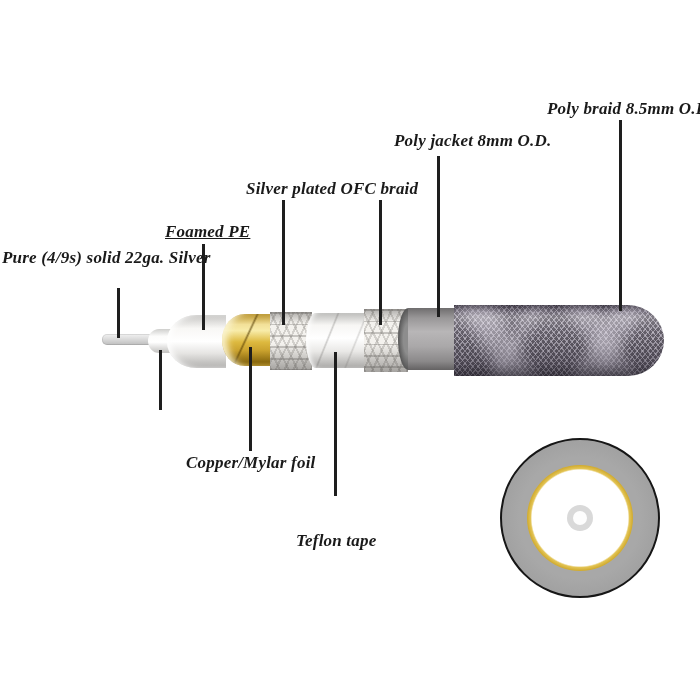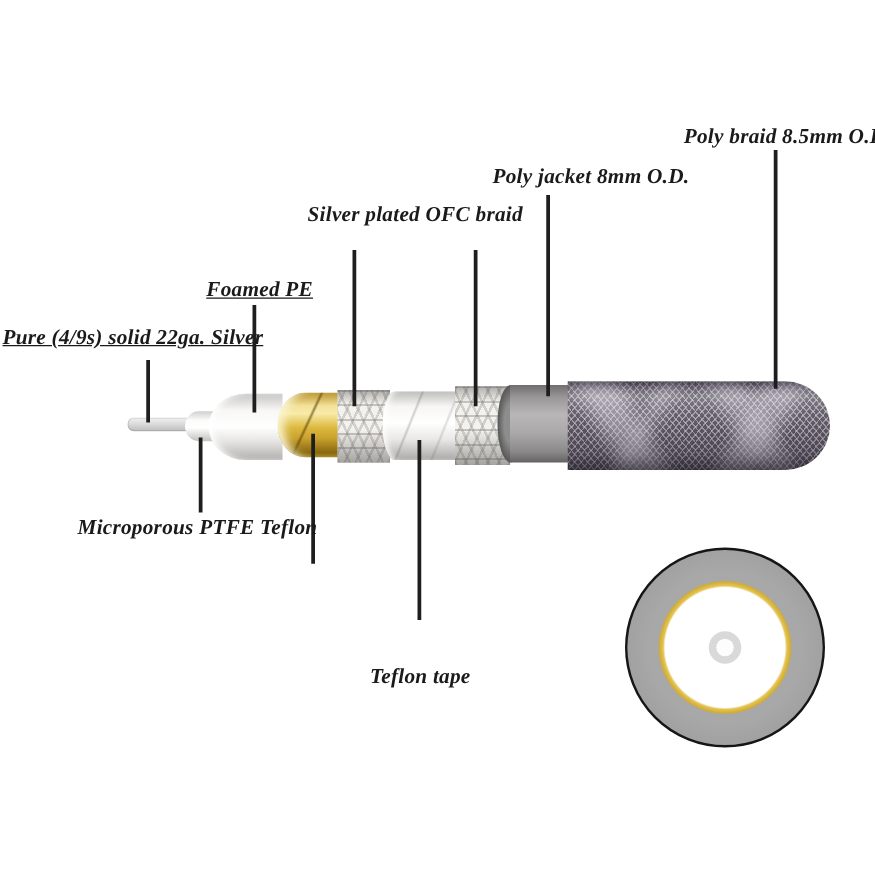--- a/index.html
+++ b/index.html
@@ -121,24 +121,24 @@
   <div class="line" style="left:282px; top:200px; height:125px;"></div>
   <div class="line" style="left:379px; top:200px; height:125px;"></div>
   <div class="line" style="left:437px; top:156px; height:161px;"></div>
   <div class="line" style="left:619px; top:120px; height:191px;"></div>
   <div class="line" style="left:159px; top:350px; height:60px;"></div>
   <div class="line" style="left:249px; top:347px; height:104px;"></div>
   <div class="line" style="left:334px; top:352px; height:144px;"></div>
 
   <div class="lbl" style="left:547px; top:99px;">Poly braid 8.5mm O.D.</div>
   <div class="lbl" style="left:394px; top:131px;">Poly jacket 8mm O.D.</div>
-  <div class="lbl" style="left:246px; top:162px;">Silver plated OFC braid</div>
+  <div class="lbl" style="left:246px; top:179px;">Silver plated OFC braid</div>
   <div class="lbl" style="left:165px; top:222px;text-decoration:underline;">Foamed PE</div>
-  <div class="lbl" style="left:2px;   top:260px;text-decoration:underline;">Pure (4/9s) solid 22ga. Silver</div>
-  <div class="lbl" style="left:62px;  top:412px;">Microporous PTFE Teflon</div>
+  <div class="lbl" style="left:2px;   top:248px;">Pure (4/9s) solid 22ga. Silver</div>
+  <div class="lbl" style="left:186px; top:453px;">Copper/Mylar foil</div>
   <div class="lbl" style="left:296px; top:499px;margin-top:32px;">Teflon tape</div>
 
   <div class="cs">
     <div class="cs-foil"></div>
     <div class="cs-center"></div>
     <div class="cs-core"></div>
   </div>
 
 </div>
 

